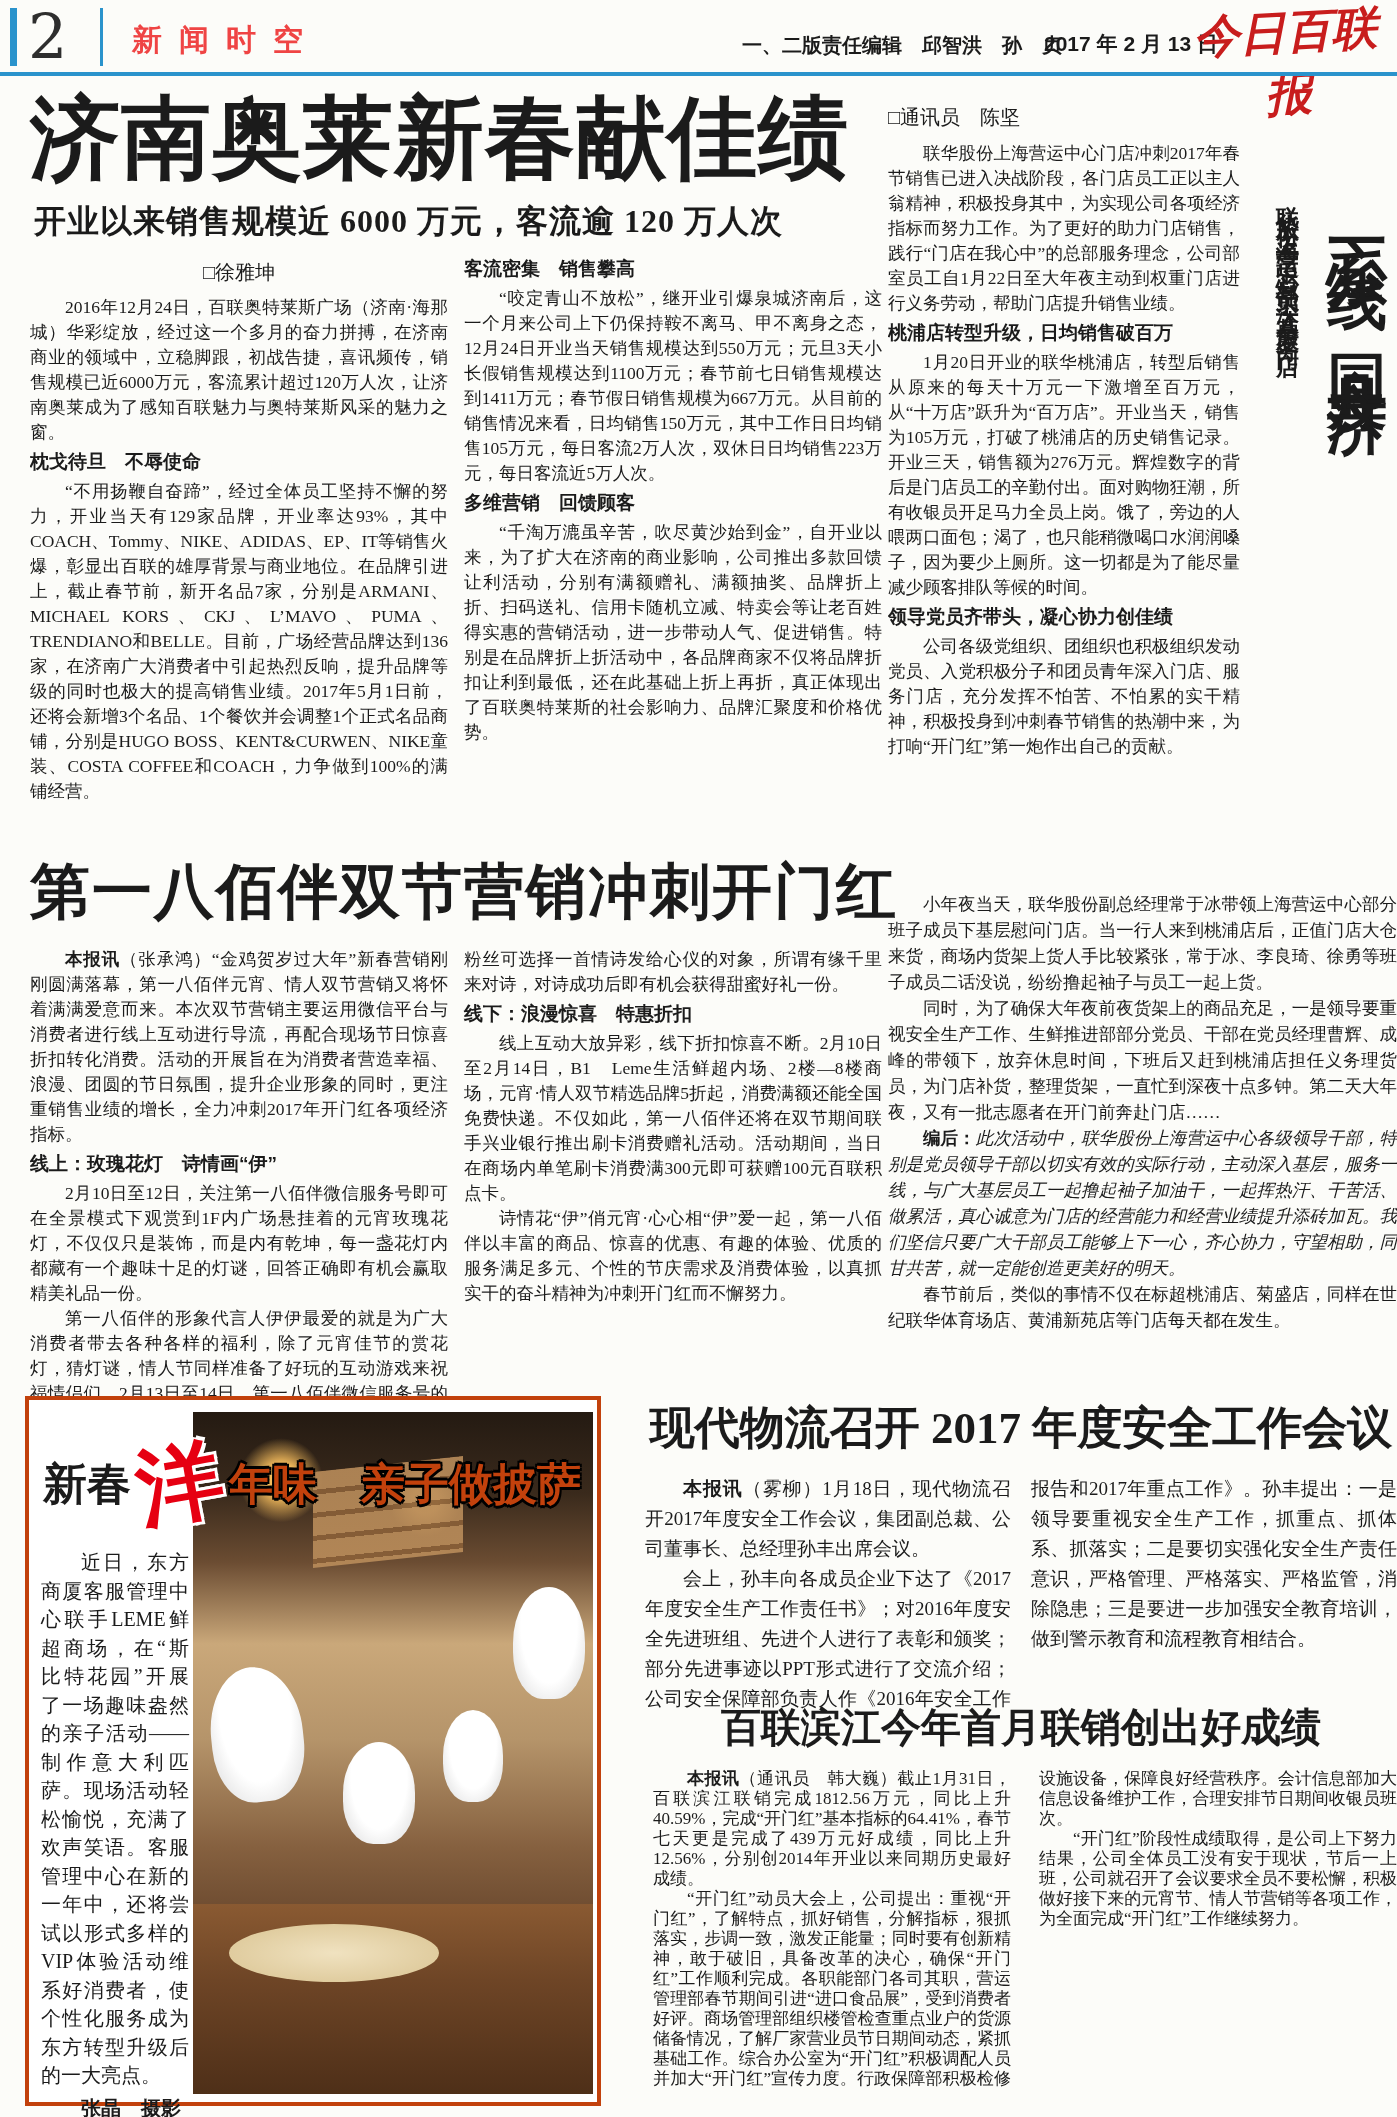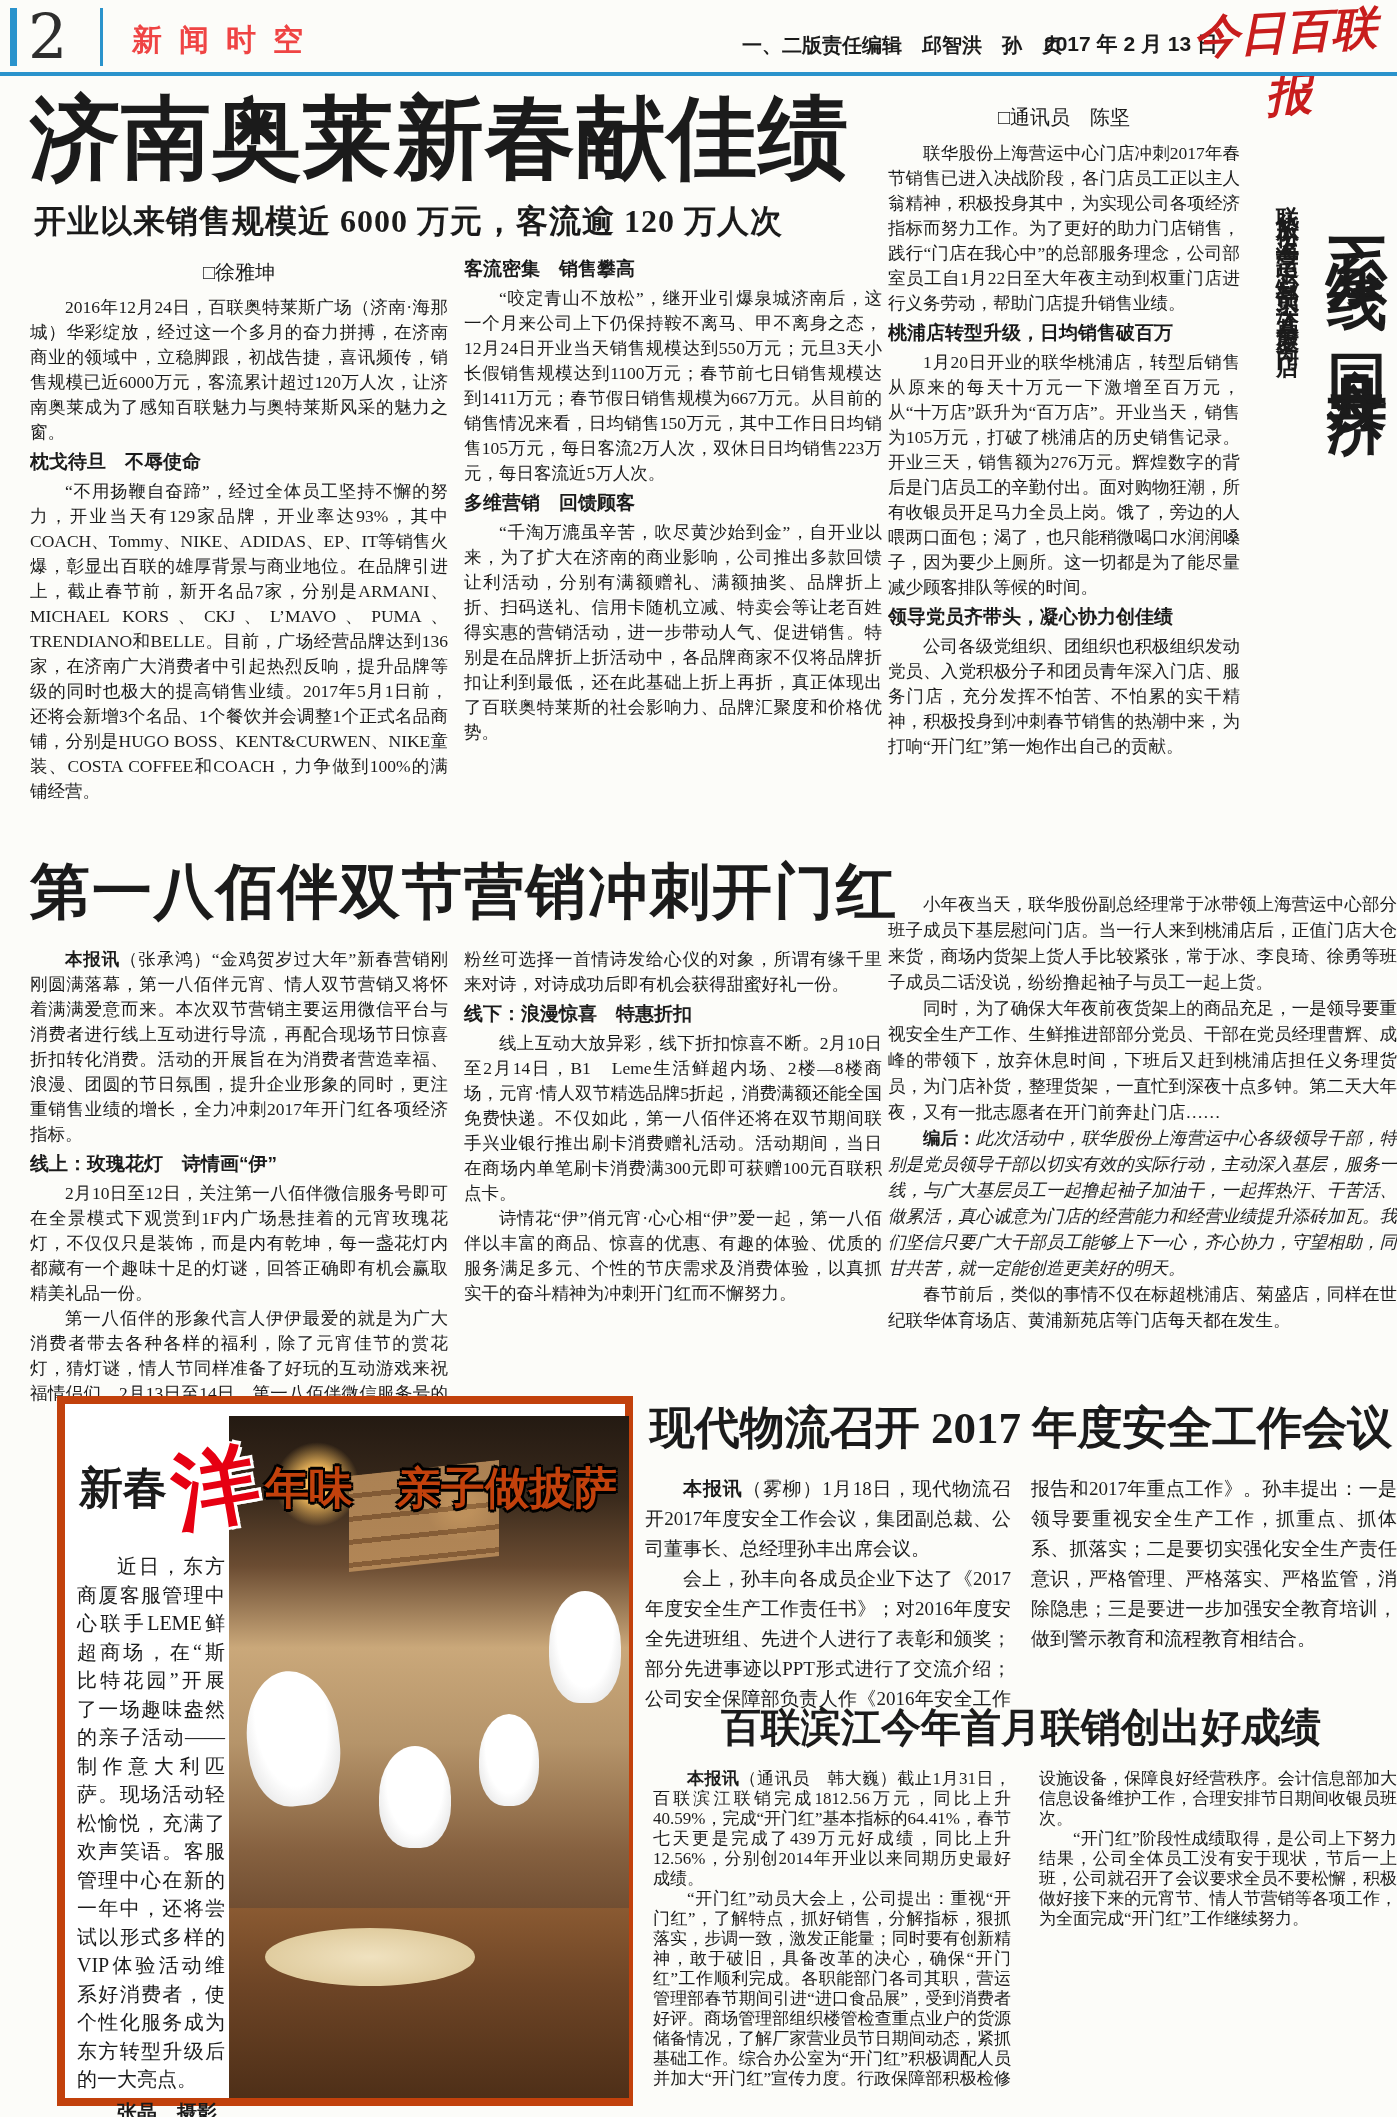--- a/index.html
+++ b/index.html
@@ -32,39 +32,39 @@
 
   
   .lead{position:absolute;left:30px;top:86px;width:852px;}
   .headline1{margin:0;font-size:90px;font-weight:900;line-height:1.18;letter-spacing:1px;white-space:nowrap;}
   .subtitle{margin:8px 0 0 4px;font-size:32px;font-weight:700;letter-spacing:1px;}
   .byline{text-align:center;font-size:20px;margin:4px 0 10px;text-indent:0;}
   .lead-body{margin-top:12px;height:562px;}
 
   
   .lianhua{position:absolute;left:888px;top:88px;width:509px;}
-  .lh-byline{width:352px;text-align:center;font-size:20px;margin:16px 0 10px;}
+  .lh-byline{width:352px;font-size:20px;margin:16px 0 10px;}
   .lh-row{display:flex;}
   .lh-col{width:352px;height:712px;overflow:hidden;}
   .lh-vertical{width:157px;height:740px;display:flex;flex-direction:row;justify-content:flex-end;
                padding-top:46px;box-sizing:border-box;}
   .v-sub{writing-mode:vertical-rl;font-size:23px;letter-spacing:7px;height:680px;margin-right:12px;
          font-weight:700;font-family:"Liberation Sans","DejaVu Sans",sans-serif;}
   .v-main{writing-mode:vertical-rl;font-size:60px;font-weight:900;letter-spacing:12px;height:700px;}
   .lh-wide{margin-top:10px;width:509px;}
   .lh-wide .para{line-height:26px;}
 
   
   .yaohan{position:absolute;left:30px;top:852px;width:852px;}
   .headline2{margin:0 0 14px;font-size:60px;font-weight:900;text-align:center;letter-spacing:2px;white-space:nowrap;}
   .yaohan-body{height:472px;}
 
   
-  .promo{position:absolute;left:25px;top:1396px;width:576px;height:710px;border:8px solid #c2410c;
-         box-sizing:border-box;background:#fff;margin-left:32px;}
+  .promo{position:absolute;left:25px;top:1396px;width:576px;height:710px;border:4px solid #c2410c;
+         box-sizing:border-box;background:#fff;}
   .promo-photo{position:absolute;left:164px;top:12px;width:400px;height:682px;overflow:hidden;
     background:
       radial-gradient(circle at 22% 10%, rgba(255,196,96,.95) 0 16px, rgba(255,196,96,0) 42px),
       radial-gradient(circle at 58% 13%, rgba(255,206,120,.85) 0 13px, rgba(255,206,120,0) 36px),
       linear-gradient(180deg,#241a12 0%,#3a2a1c 12%,#6b4c32 22%,#caa87a 34%,#b5946a 48%,#85603f 64%,#5d3d26 80%,#46301e 100%);}
   .ph-boxes{position:absolute;left:120px;top:52px;width:150px;height:96px;transform:skewY(-6deg);
     background:repeating-linear-gradient(180deg,#b98c5a 0 18px,#8a6038 18px 23px);opacity:.9;}
   .hat{position:absolute;background:radial-gradient(ellipse at 50% 35%,#ffffff 55%,#d8d8d8 100%);
        border-radius:50% 50% 42% 42%;}
   .hat1{left:18px;top:255px;width:92px;height:135px;transform:rotate(-6deg);}

